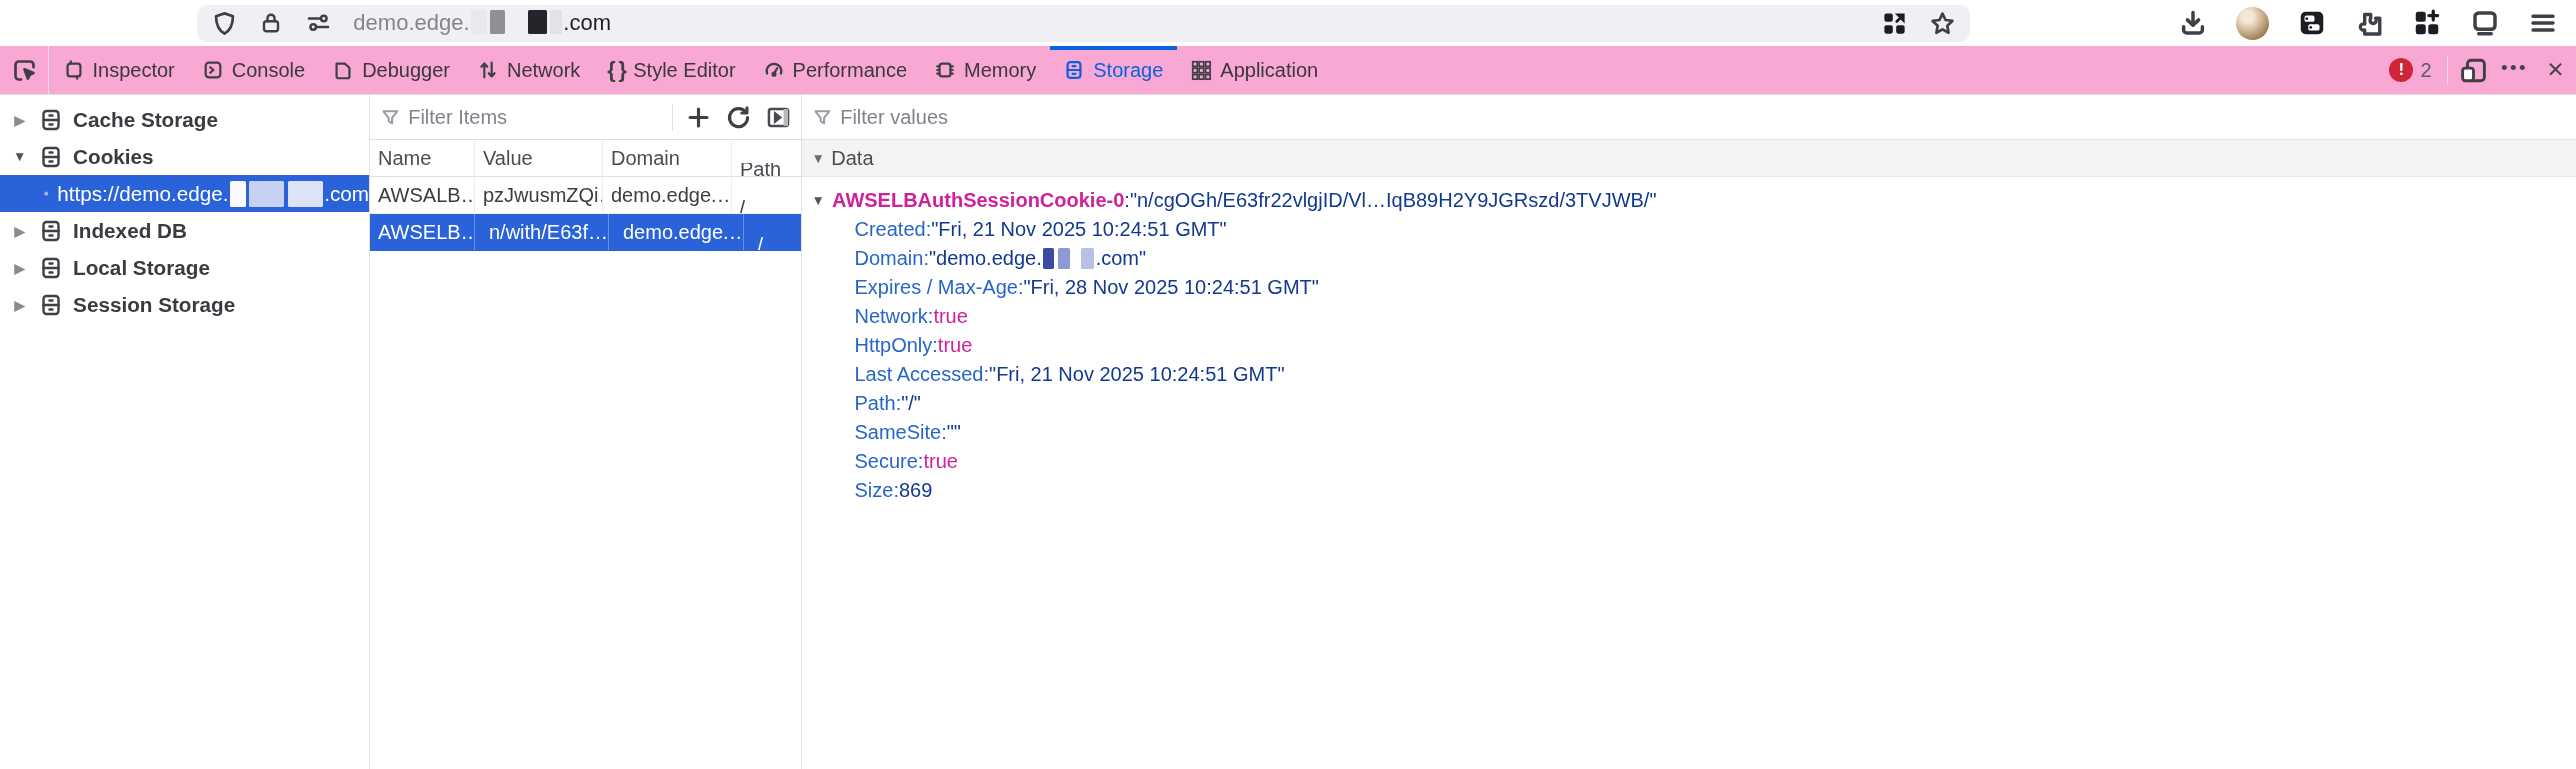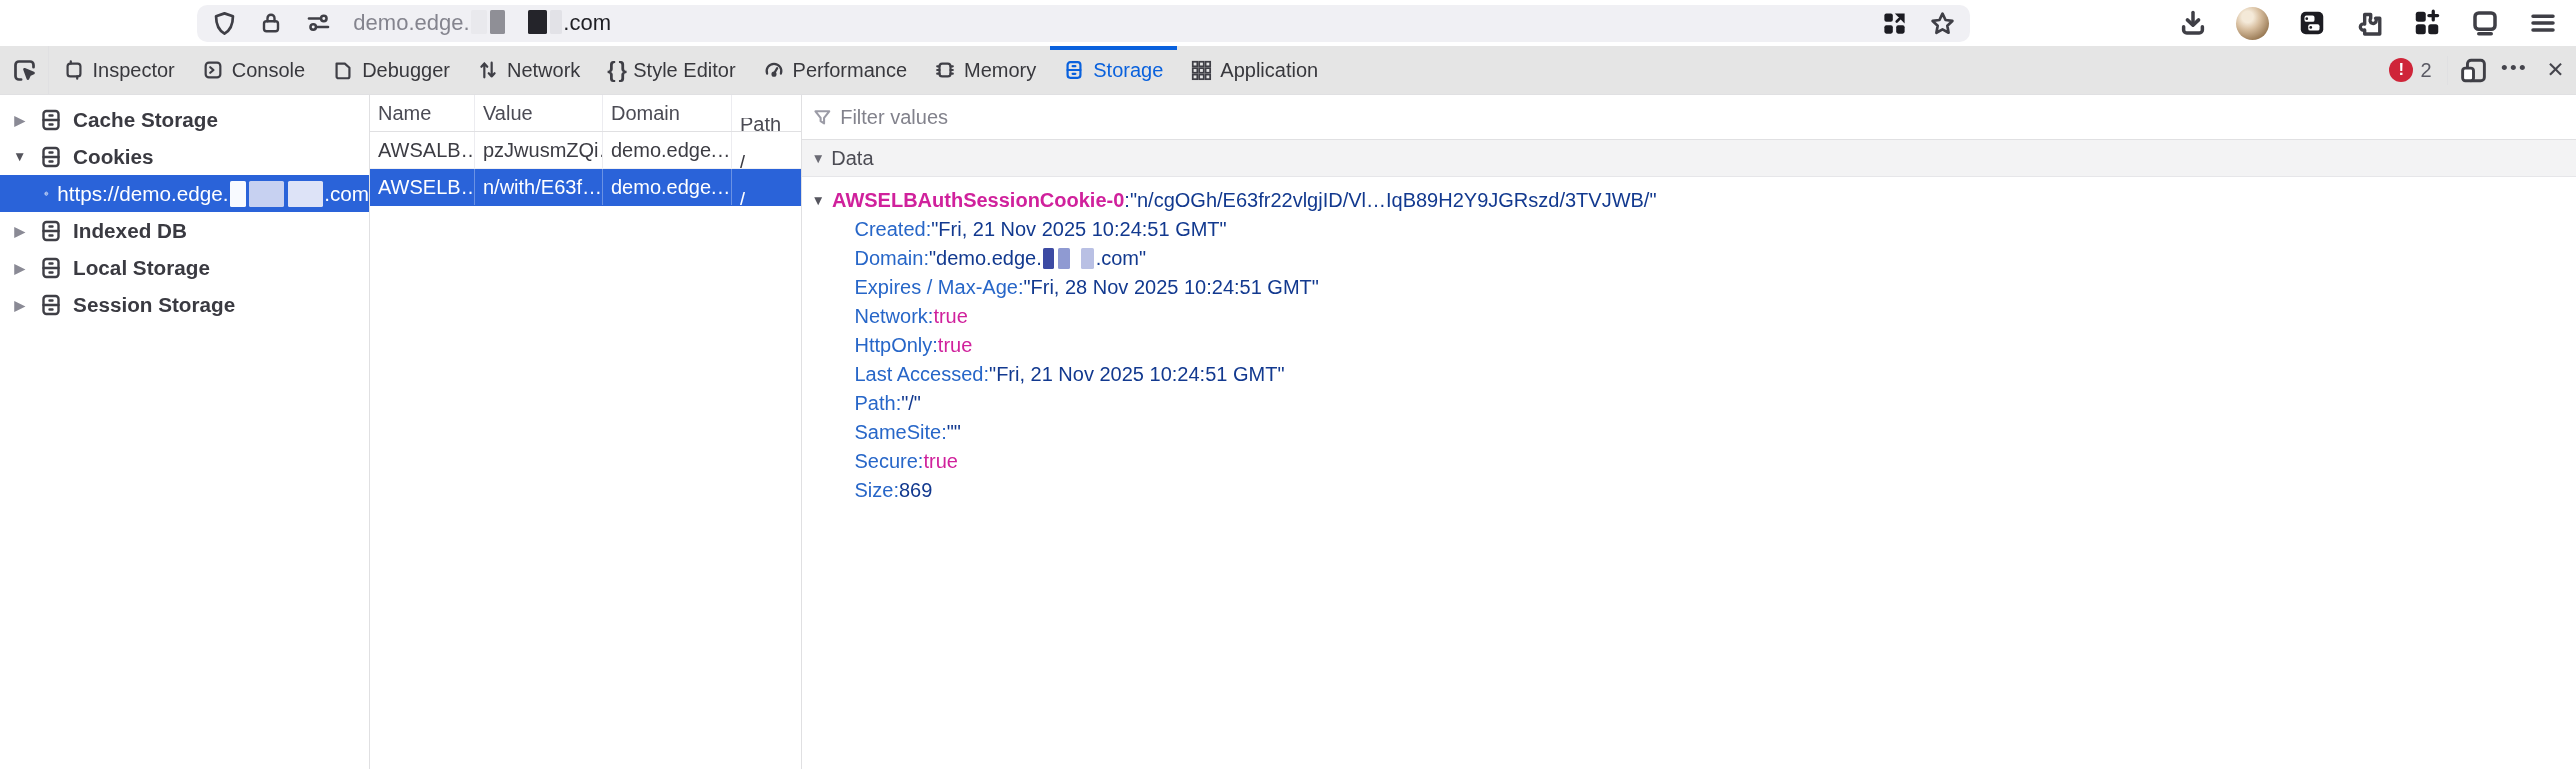--- a/index.html
+++ b/index.html
@@ -22,21 +22,21 @@
   .avatar { width: 33px; height: 33px; border-radius: 50%;
     background: radial-gradient(circle at 35% 30%, #f4e9d8 0 18%, #d8bfa0 40%, #9c7d58 75%, #6e5638 100%); }
 
   
   .main { display: flex; height: 723px; }
   .page { width: 980px; border-right: 0.8px solid #d9d9de; padding: 29px 0 0 24px; background: #fff; }
   .page pre { font-family: "DejaVu Sans Mono", monospace; font-size: 21.5px; color: #141417; }
 
   
   .devtools { flex: 1; display: flex; flex-direction: column; background: #fff; }
-  .tabbar { height: 49px; background: #e5e5e5; border-bottom: 0.8px solid #e0e0e2;
+  .tabbar { height: 49px; background: #f9a8d4; border-bottom: 0.8px solid #e0e0e2;
     display: flex; align-items: stretch; justify-content: center; }
   .pickbtn { width: 49px; display: flex; align-items: center; justify-content: center;
     border-right: 0.8px solid #e0e0e2; }
   .tab { position: relative; display: flex; align-items: center; gap: 8px;
     padding: 0 13.5px; font-size: 20px; color: #38383d; white-space: nowrap; }
   .tab svg { flex: 0 0 auto; }
   .tab.sel { color: #0961dd; }
   .tab.sel::before { content: ""; position: absolute; top: 0; left: 0; right: 0; height: 4px; background: #0961dd; }
   .tab .brace { font-size: 21.5px; font-weight: 700; color: #3f3f46; letter-spacing: -1.6px; }
   .tab.sel .tabico { stroke: #0961dd; }
@@ -70,21 +70,21 @@
     font-family: "Liberation Sans", sans-serif; font-size: 20px; color: #38383d; }
   .filterin::placeholder { color: #82828c; }
   .mini { width: 32px; height: 32px; display: flex; align-items: center; justify-content: center; flex: 0 0 auto; }
   .thead, .trow { display: flex; align-items: stretch; height: 37px; font-size: 20px; }
   .thead { color: #4b4b54; border-bottom: 0.8px solid #e0e0e2; }
   .cell { display: flex; align-items: center; padding-left: 8px; overflow: hidden; white-space: nowrap; }
   .c-name { width: 105px; } .c-value { width: 128px; } .c-domain { width: 129px; } .c-path { flex: 1; margin-top: 23px; }
   .thead .cell, .trow .cell { border-right: 0.8px solid #ececf0; }
   .thead .c-path, .trow .c-path { border-right: 0; }
   .trow { color: #3c3c43; border-bottom: 0.8px solid #f0f0f2; }
-  .trow.sel { background: #2a63d9; color: #fff; border-bottom-color: #2a63d9; }
+  .trow.sel { background: #2a63d9; color: #fff; border-bottom-color: #2a63d9; gap: 6px; }
   .trow.sel .cell { border-right-color: rgba(255,255,255,.3); }
 
   
   .vals { flex: 1; display: flex; flex-direction: column; min-width: 0; }
   .dhead { height: 37px; background: #f3f3f4; border-bottom: 0.8px solid #e6e6e9; display: flex;
     align-items: center; gap: 6.4px; padding-left: 9.5px; font-size: 20px; color: #4c4c54; }
   .dhead .tri { width: auto; color: #6b6b74; }
   .tree { padding: 8.7px 11px 0 9.5px; font-size: 20px; line-height: 29px; white-space: nowrap; overflow: hidden; }
   .tr-root { display: flex; align-items: baseline; }
   .tr-root .tri { width: auto; margin-right: 7.2px; color: #55555e; align-self: center; }
@@ -352,20 +352,45 @@
           <svg class="ico" width="24" height="24" viewBox="0 0 24 24">
               <rect x="4.5" y="3" width="15" height="18" rx="3"></rect>
               <path d="M4.5 12 h15"></path>
               <path d="M10.5 7.5 h3 M10.5 16.5 h3"></path>
             </svg>
           <span>Session Storage</span>
         </div>
       </div>
 
       <div class="tbl">
+        <div class="toolbar">
+          <svg class="ico" width="20.7" height="20.7" viewBox="0 0 24 24" style="stroke:#9b9ba6">
+              <path d="M4 5 h16 L14 12.5 V19 l-4 -2.5 V12.5 Z"></path>
+            </svg>
+          <input class="filterin" placeholder="Filter Items" style="">
+          <span class="vsep" style="height:27px;margin:0 1.6px;"></span>
+          <span class="mini">
+            <svg class="ico thick" width="27" height="27" viewBox="0 0 24 24">
+                <path d="M12 4.5 V19.5 M4.5 12 H19.5"></path>
+              </svg>
+          </span>
+          <span class="mini">
+            <svg class="ico thick" width="27" height="27" viewBox="0 0 24 24">
+                <path d="M18.5 7.5 A8 8 0 1 0 20 12"></path>
+                <path d="M19.5 3.5 V8 H15" fill="none"></path>
+              </svg>
+          </span>
+          <span class="mini">
+            <svg width="27" height="27" viewBox="0 0 24 24" fill="none" stroke="#4a4a52" stroke-width="2.2">
+                <rect x="3.5" y="4.5" width="17" height="15" rx="2"></rect>
+                <path d="M9 8.5 L13.5 12 L9 15.5 Z" fill="#4a4a52"></path>
+                <rect x="16.5" y="4.5" width="4" height="15" fill="#b9b9c0" stroke="none"></rect>
+              </svg>
+          </span>
+        </div>
         <div class="thead">
           <span class="cell c-name">Name</span>
           <span class="cell c-value">Value</span>
           <span class="cell c-domain">Domain</span>
           <span class="cell c-path">Path</span>
         </div>
         <div class="trow">
           <span class="cell c-name">AWSALB…</span>
           <span class="cell c-value">pzJwusmZQi…</span>
           <span class="cell c-domain">demo.edge.…</span>

